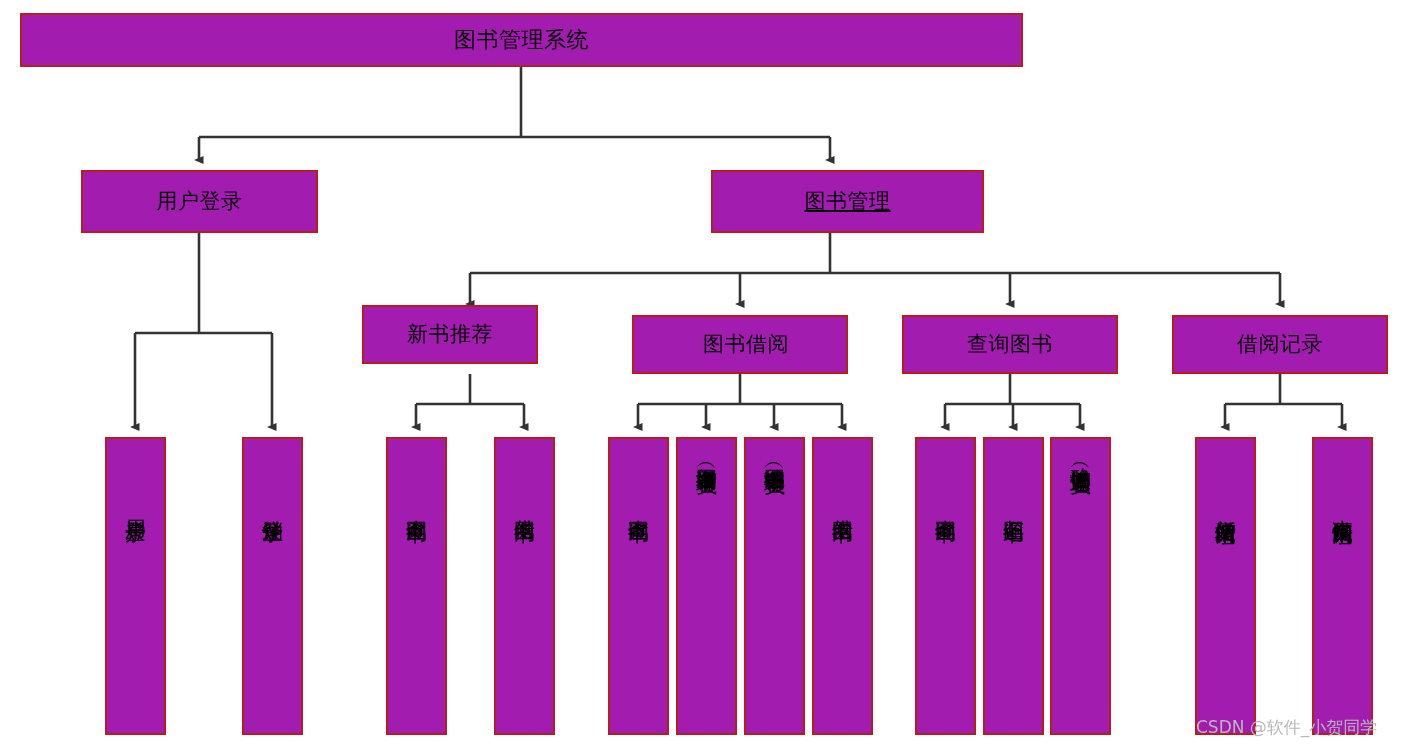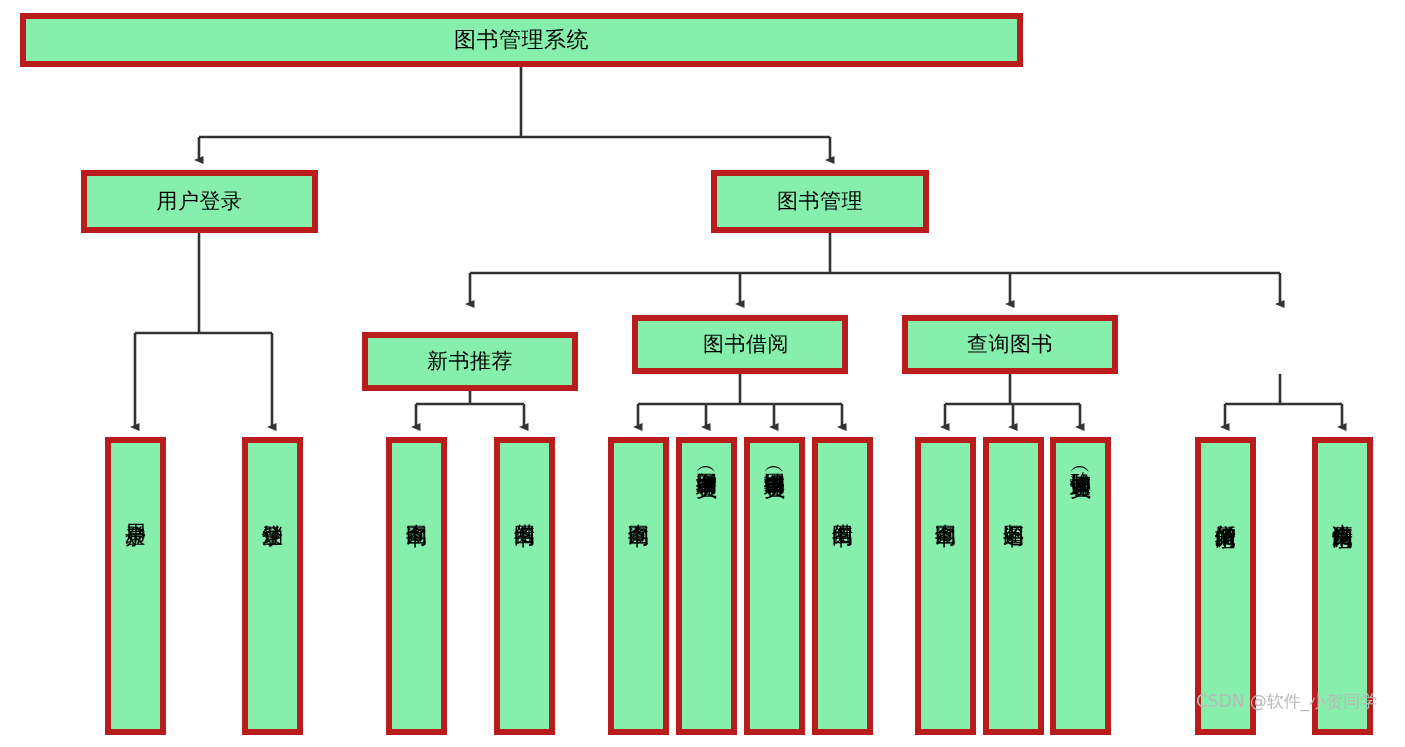--- a/index.html
+++ b/index.html
@@ -22,22 +22,22 @@
     position: absolute;
     left: 0;
     top: 0;
     width: 1405px;
     height: 747px;
     pointer-events: none;
   }
   .node {
     position: absolute;
     box-sizing: border-box;
-    background: #86efac;
-    border: 6px solid #b91c1c;
+    background: #a21caf;
+    border: 2px solid #b91c1c;
     display: flex;
     align-items: center;
     justify-content: center;
     color: #000000;
     z-index: 2;
   }
   .node .lbl {
     display: block;
     text-align: center;
     line-height: 1.18;
@@ -129,33 +129,36 @@
     </g>
   </svg>
 
   <div class="node root horiz" style="left:20px; top:13px; width:1003px; height:54px;">
     <span class="lbl">图书管理系统</span>
   </div>
 
   <div class="node horiz" style="left:81px; top:170px; width:237px; height:63px;">
     <span class="lbl">用户登录</span>
   </div>
-  <div class="node horiz" style="left:711px; top:170px; width:218px; height:63px;">
+  <div class="node horiz" style="left:711px; top:170px; width:273px; height:63px;text-decoration:underline;">
     <span class="lbl">图书管理</span>
   </div>
 
-  <div class="node horiz" style="left:362px; top:332px; width:216px; height:59px;">
+  <div class="node horiz" style="left:362px; top:305px; width:176px; height:59px;">
     <span class="lbl">新书推荐</span>
   </div>
   <div class="node horiz" style="left:632px; top:315px; width:216px; height:59px;padding-left:12px;">
     <span class="lbl">图书借阅</span>
   </div>
   <div class="node horiz" style="left:902px; top:315px; width:216px; height:59px;">
     <span class="lbl">查询图书</span>
   </div>
+  <div class="node horiz" style="left:1172px; top:315px; width:216px; height:59px;">
+    <span class="lbl">借阅记录</span>
+  </div>
 
   <div class="node vert mid" style="left:105px; top:437px; width:61px; height:298px;">
     <span class="lbl">用户登录</span>
   </div>
   <div class="node vert mid" style="left:242px; top:437px; width:61px; height:298px;">
     <span class="lbl">注销登录</span>
   </div>
 
   <div class="node vert mid" style="left:386px; top:437px; width:61px; height:298px;">
     <span class="lbl">查询图书</span>
@@ -187,15 +190,15 @@
     <span class="lbl">确认归还（管理员）</span>
   </div>
 
   <div class="node vert mid" style="left:1195px; top:437px; width:61px; height:298px;">
     <span class="lbl">新增借阅记录</span>
   </div>
   <div class="node vert mid" style="left:1312px; top:437px; width:61px; height:298px;">
     <span class="lbl">查询借阅记录</span>
   </div>
 
-  <div class="watermark" style="left:1196px; top:690px;">CSDN @软件_小贺同学</div>
+  <div class="watermark" style="left:1196px; top:716px;">CSDN @软件_小贺同学</div>
 
 </div>
 
 </body></html>

